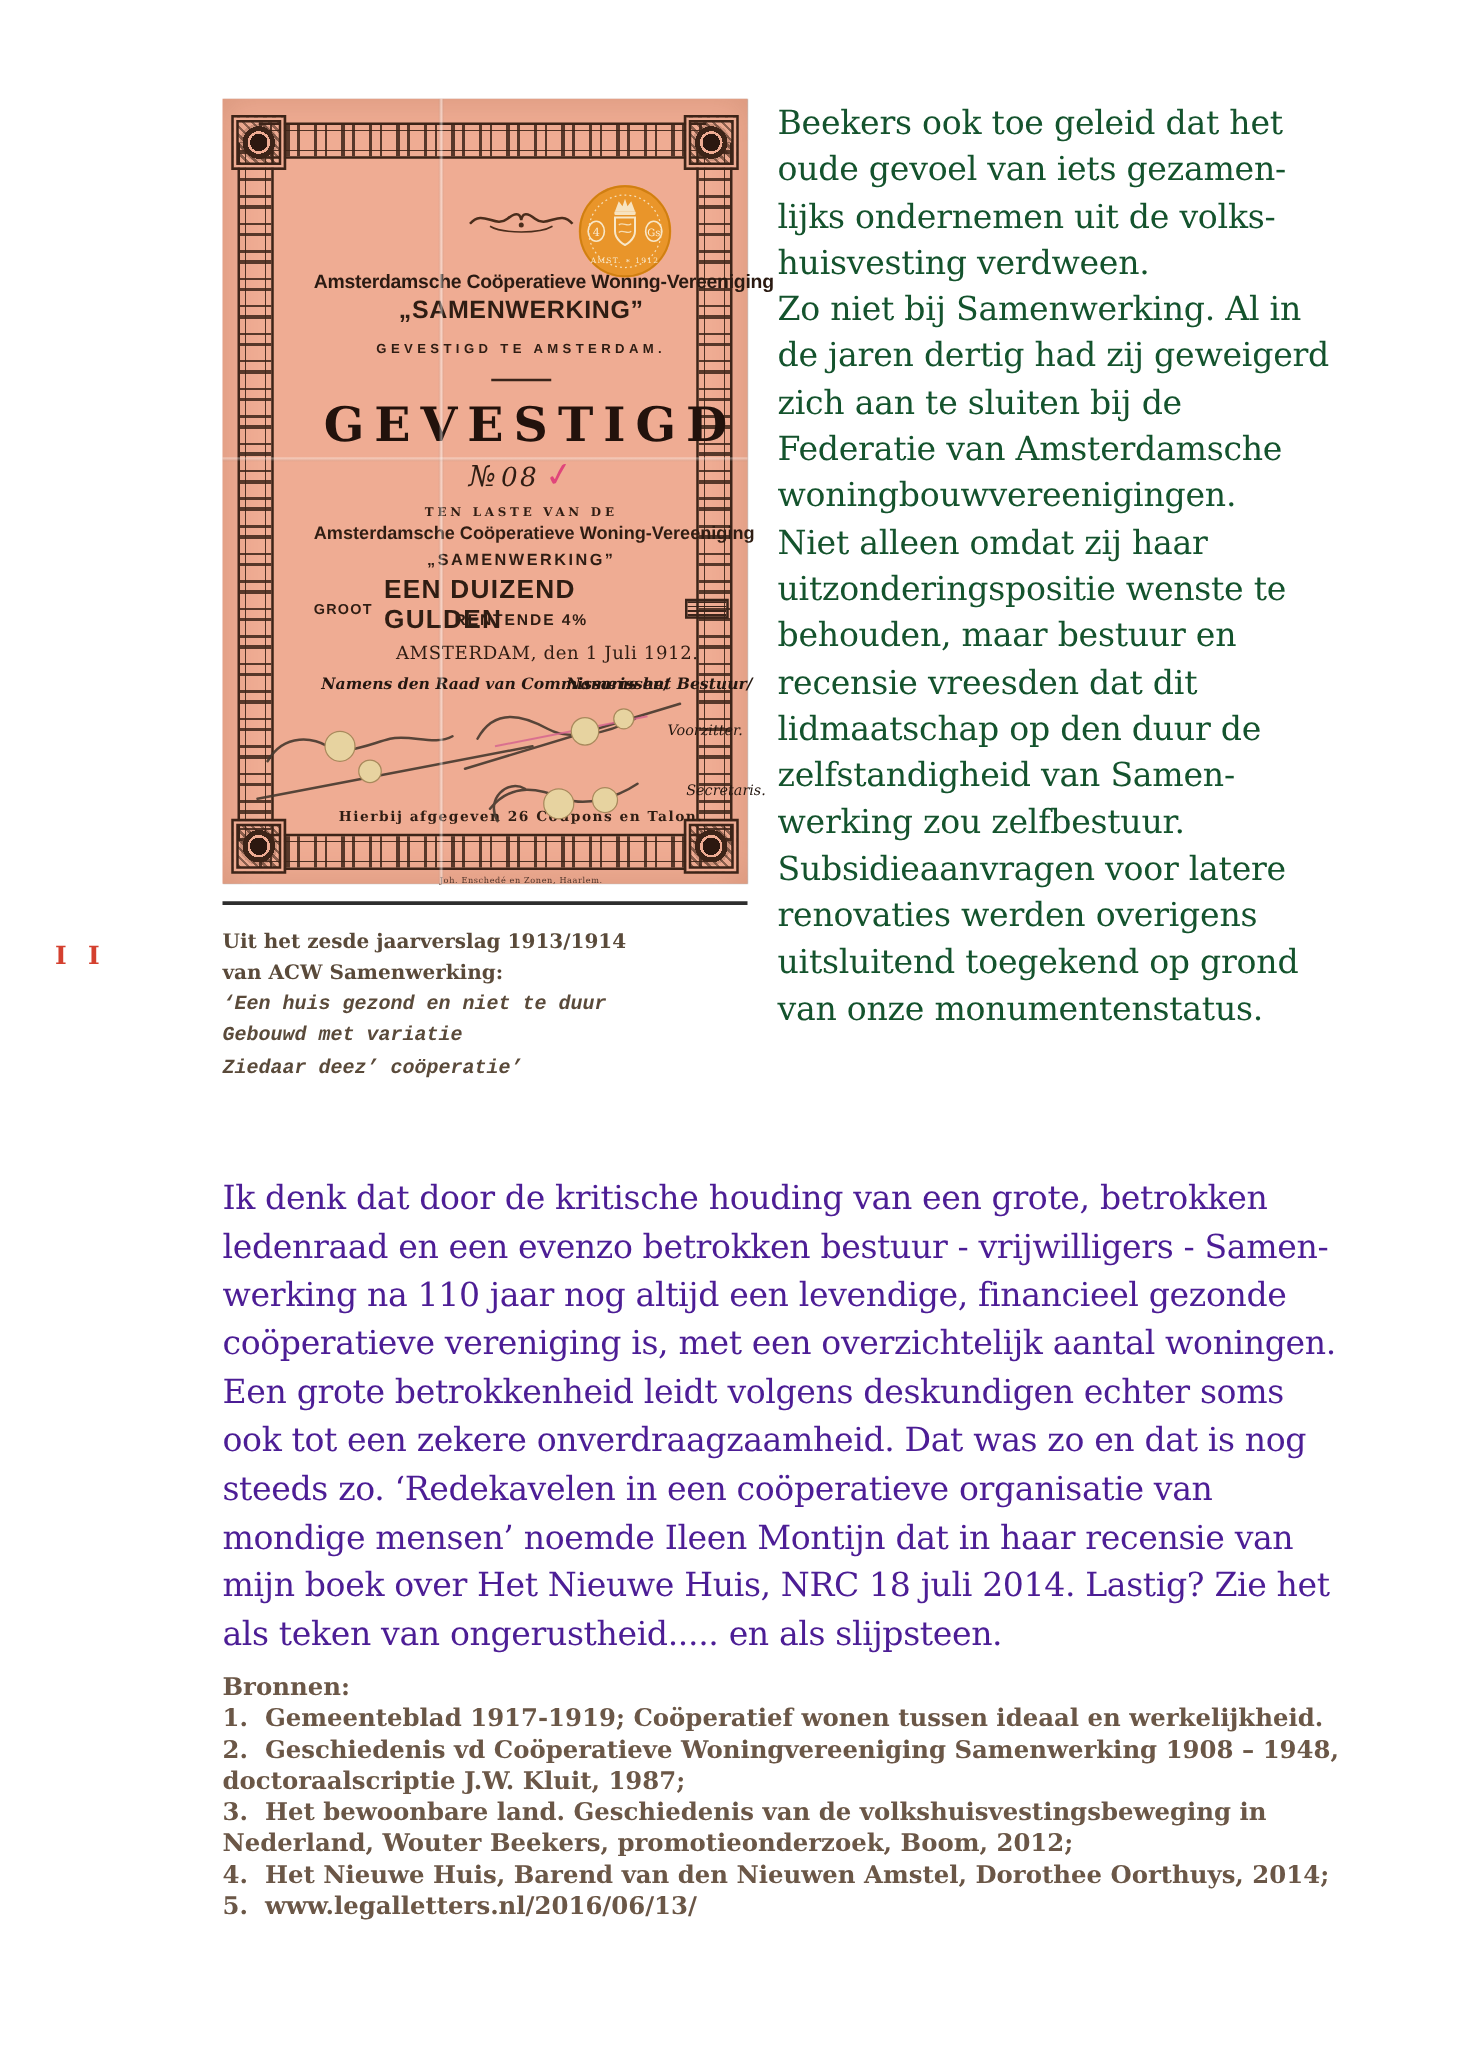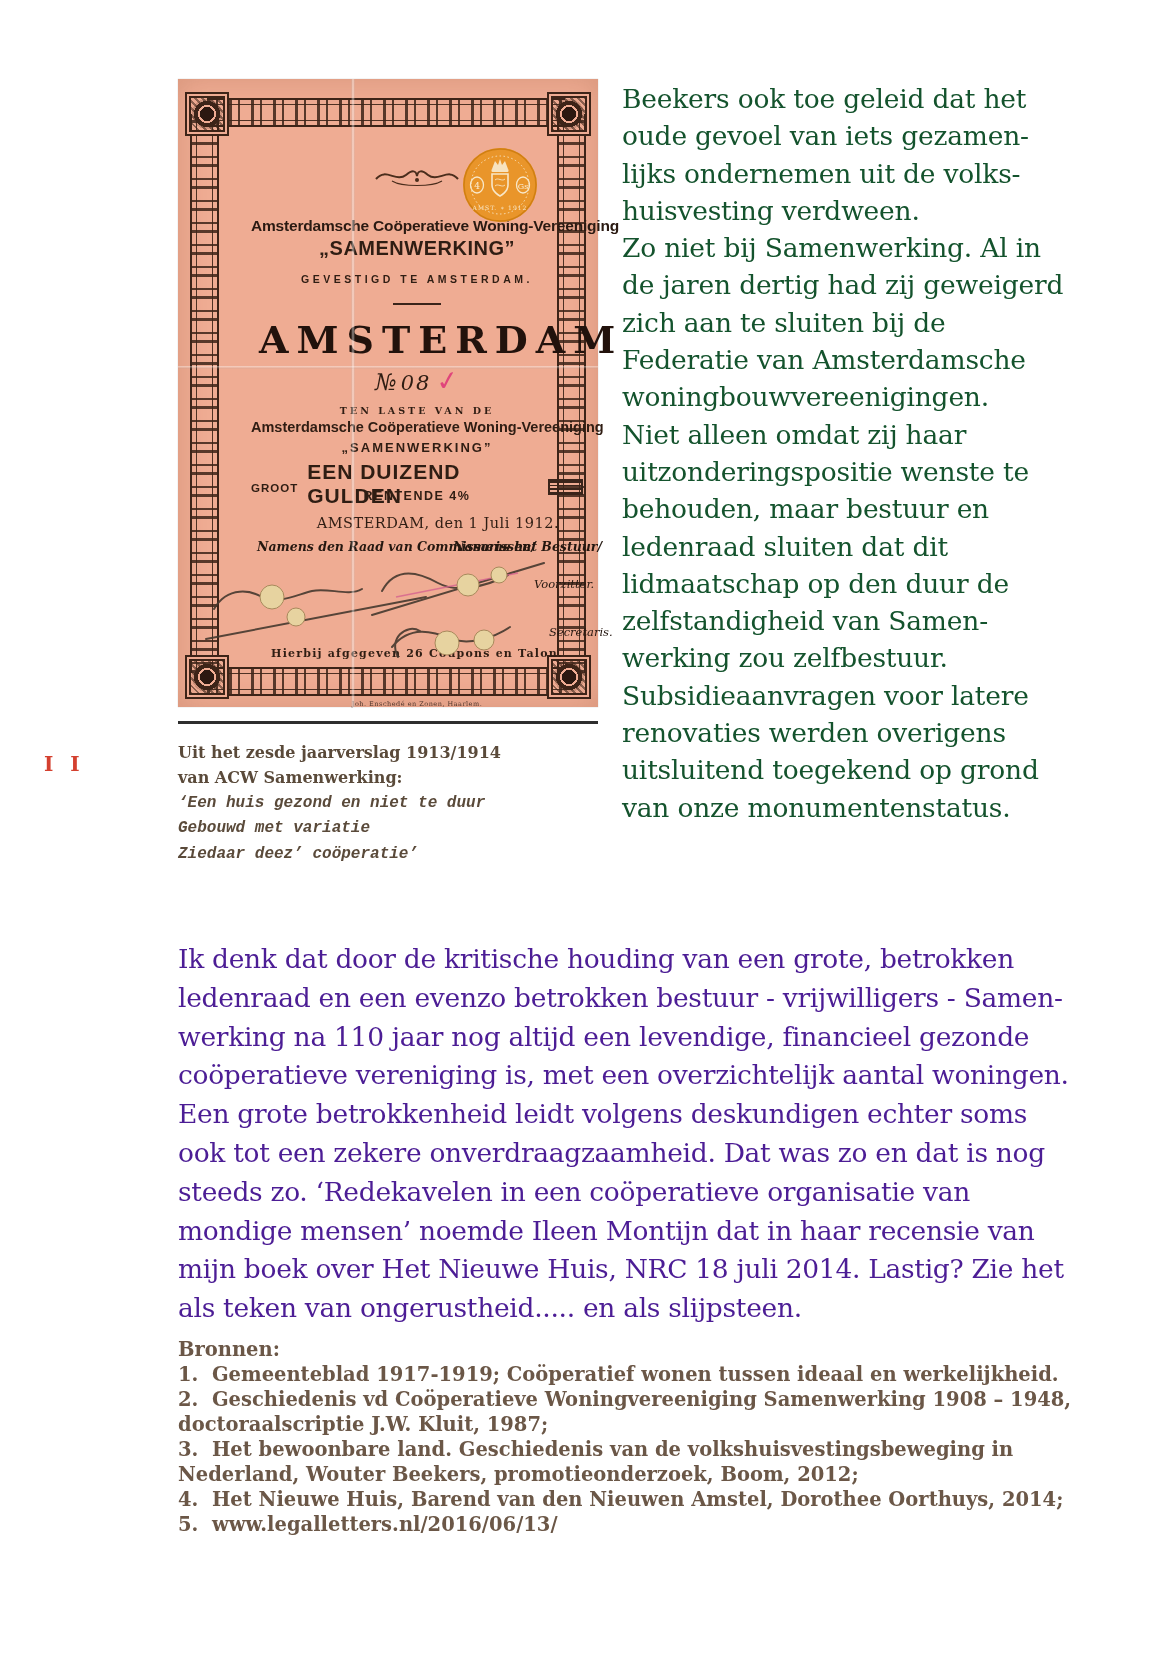--- a/index.html
+++ b/index.html
@@ -109,21 +109,21 @@
     <svg class="flourish" viewBox="0 0 90 26">
       <path d="M4,16 C14,4 24,20 34,12 C40,7 44,7 45,13 C46,7 50,7 56,12 C66,20 76,4 86,16" stroke="#4a2d1c" fill="none" stroke-width="2"></path>
       <path d="M20,18 C30,24 60,24 70,18" stroke="#4a2d1c" fill="none" stroke-width="1.2"></path>
       <circle cx="45" cy="17" r="2" fill="#4a2d1c"></circle>
     </svg>
 
     <div class="c-line" id="l-org">Amsterdamsche Coöperatieve Woning-Vereeniging</div>
     <div class="c-line" id="l-name">„SAMENWERKING”</div>
     <div class="c-line" id="l-seat">GEVESTIGD TE AMSTERDAM.</div>
     <div class="shortrule"></div>
-    <div class="c-line" id="l-title">AMSTERDAM</div>
+    <div class="c-line" id="l-title">GEVESTIGD</div>
 
     <div class="c-line numrow">
       <span class="no">№</span><span class="noval">08</span><span class="check">✓</span>
     </div>
 
     <div class="c-line" id="l-tenlaste">TEN LASTE VAN DE</div>
     <div class="c-line" id="l-org2">Amsterdamsche Coöperatieve Woning-Vereeniging</div>
     <div class="c-line" id="l-name2">„SAMENWERKING”</div>
 
     <div class="grootrow">
@@ -204,21 +204,21 @@
     <div class="line">lijks ondernemen uit de volks-</div>
     <div class="line">huisvesting verdween.</div>
     <div class="line">Zo niet bij Samenwerking. Al in</div>
     <div class="line">de jaren dertig had zij geweigerd</div>
     <div class="line">zich aan te sluiten bij de</div>
     <div class="line">Federatie van Amsterdamsche</div>
     <div class="line">woningbouwvereenigingen.</div>
     <div class="line">Niet alleen omdat zij haar</div>
     <div class="line">uitzonderingspositie wenste te</div>
     <div class="line">behouden, maar bestuur en</div>
-    <div class="line">ledenraad sluiten dat dit</div>
+    <div class="line">recensie vreesden dat dit</div>
     <div class="line">lidmaatschap op den duur de</div>
     <div class="line">zelfstandigheid van Samen-</div>
     <div class="line">werking zou zelfbestuur.</div>
     <div class="line">Subsidieaanvragen voor latere</div>
     <div class="line">renovaties werden overigens</div>
     <div class="line">uitsluitend toegekend op grond</div>
     <div class="line">van onze monumentenstatus.</div>
   </div>
 
 <div class="para">

